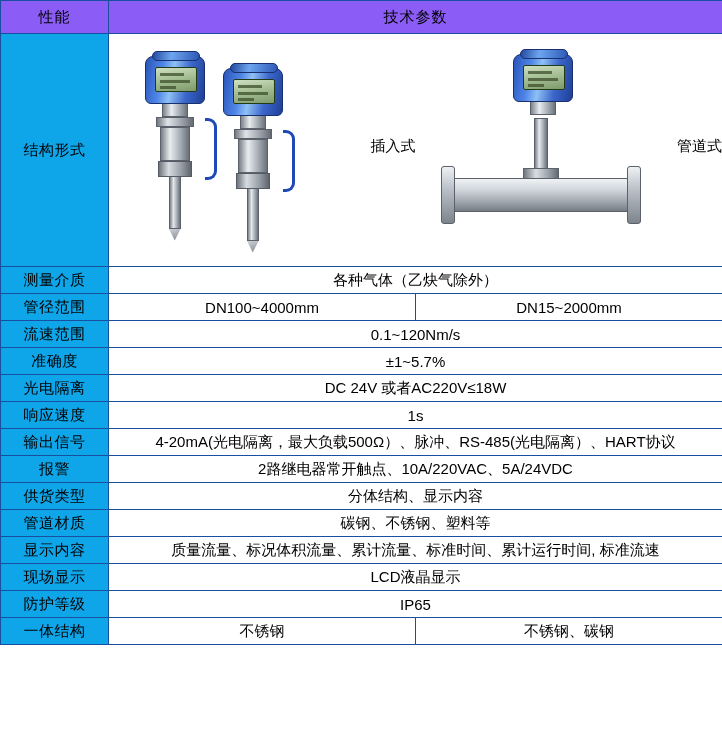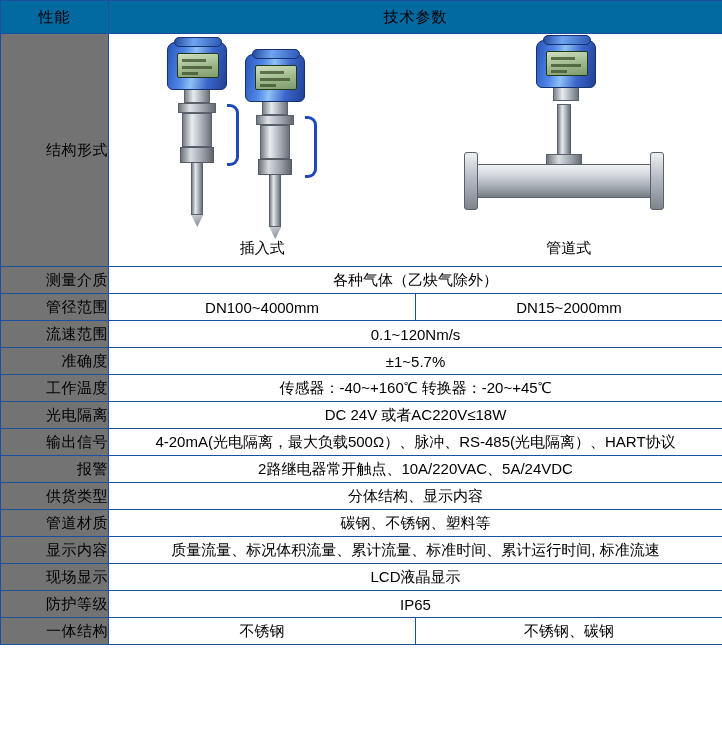--- a/index.html
+++ b/index.html
@@ -19,31 +19,31 @@
     table-layout: fixed;
   }
   .spec-table td {
     border: 1px solid #1a4fa0;
     padding: 0;
     vertical-align: middle;
     font-size: 15px;
     color: #000000;
   }
   .label-cell {
-    background: #737373;
+    background: #0ea5e9;
     color: #ffffff;
-    text-align: right;
+    text-align: center;
     font-size: 15px;
     font-weight: normal;
     width: 108px;
     height: 26px;
     letter-spacing: 0.5px;
   }
   .header-cell {
-    background: #0369a1;
+    background: #8b5cf6;
     color: #ffffff;
     text-align: center;
     font-size: 16px;
     height: 32px;
     letter-spacing: 1px;
   }
   .value-cell {
     text-align: center;
     height: 26px;
     font-size: 15px;
@@ -56,21 +56,21 @@
   }
   .struct-inner {
     display: flex;
     width: 100%;
     height: 232px;
     align-items: stretch;
   }
   .struct-half {
     flex: 1;
     display: flex;
-    flex-direction: column;
+    flex-direction: row;
     align-items: center;
     justify-content: flex-start;
     position: relative;
   }
   .struct-caption {
     font-size: 15px;
     text-align: center;
     padding-bottom: 8px;
     color: #000;
   }
@@ -352,26 +352,26 @@
       </tr>
       <tr>
         <td class="label-cell">流速范围</td>
         <td class="value-cell" colspan="2">0.1~120Nm/s</td>
       </tr>
       <tr>
         <td class="label-cell">准确度</td>
         <td class="value-cell" colspan="2">±1~5.7%</td>
       </tr>
       <tr>
-        <td class="label-cell">工作温度</td>
-        <td class="value-cell" colspan="2">传感器：-40~+160℃   转换器：-20~+45℃</td>
-      </tr>
-      <tr>
         <td class="label-cell">光电隔离</td>
         <td class="value-cell" colspan="2">DC 24V 或者AC220V≤18W</td>
+      </tr>
+      <tr>
+        <td class="label-cell">响应速度</td>
+        <td class="value-cell" colspan="2">1s</td>
       </tr>
       <tr>
         <td class="label-cell">输出信号</td>
         <td class="value-cell" colspan="2">4-20mA(光电隔离，最大负载500Ω）、脉冲、RS-485(光电隔离）、HART协议</td>
       </tr>
       <tr>
         <td class="label-cell">报警</td>
         <td class="value-cell" colspan="2">2路继电器常开触点、10A/220VAC、5A/24VDC</td>
       </tr>
       <tr>

